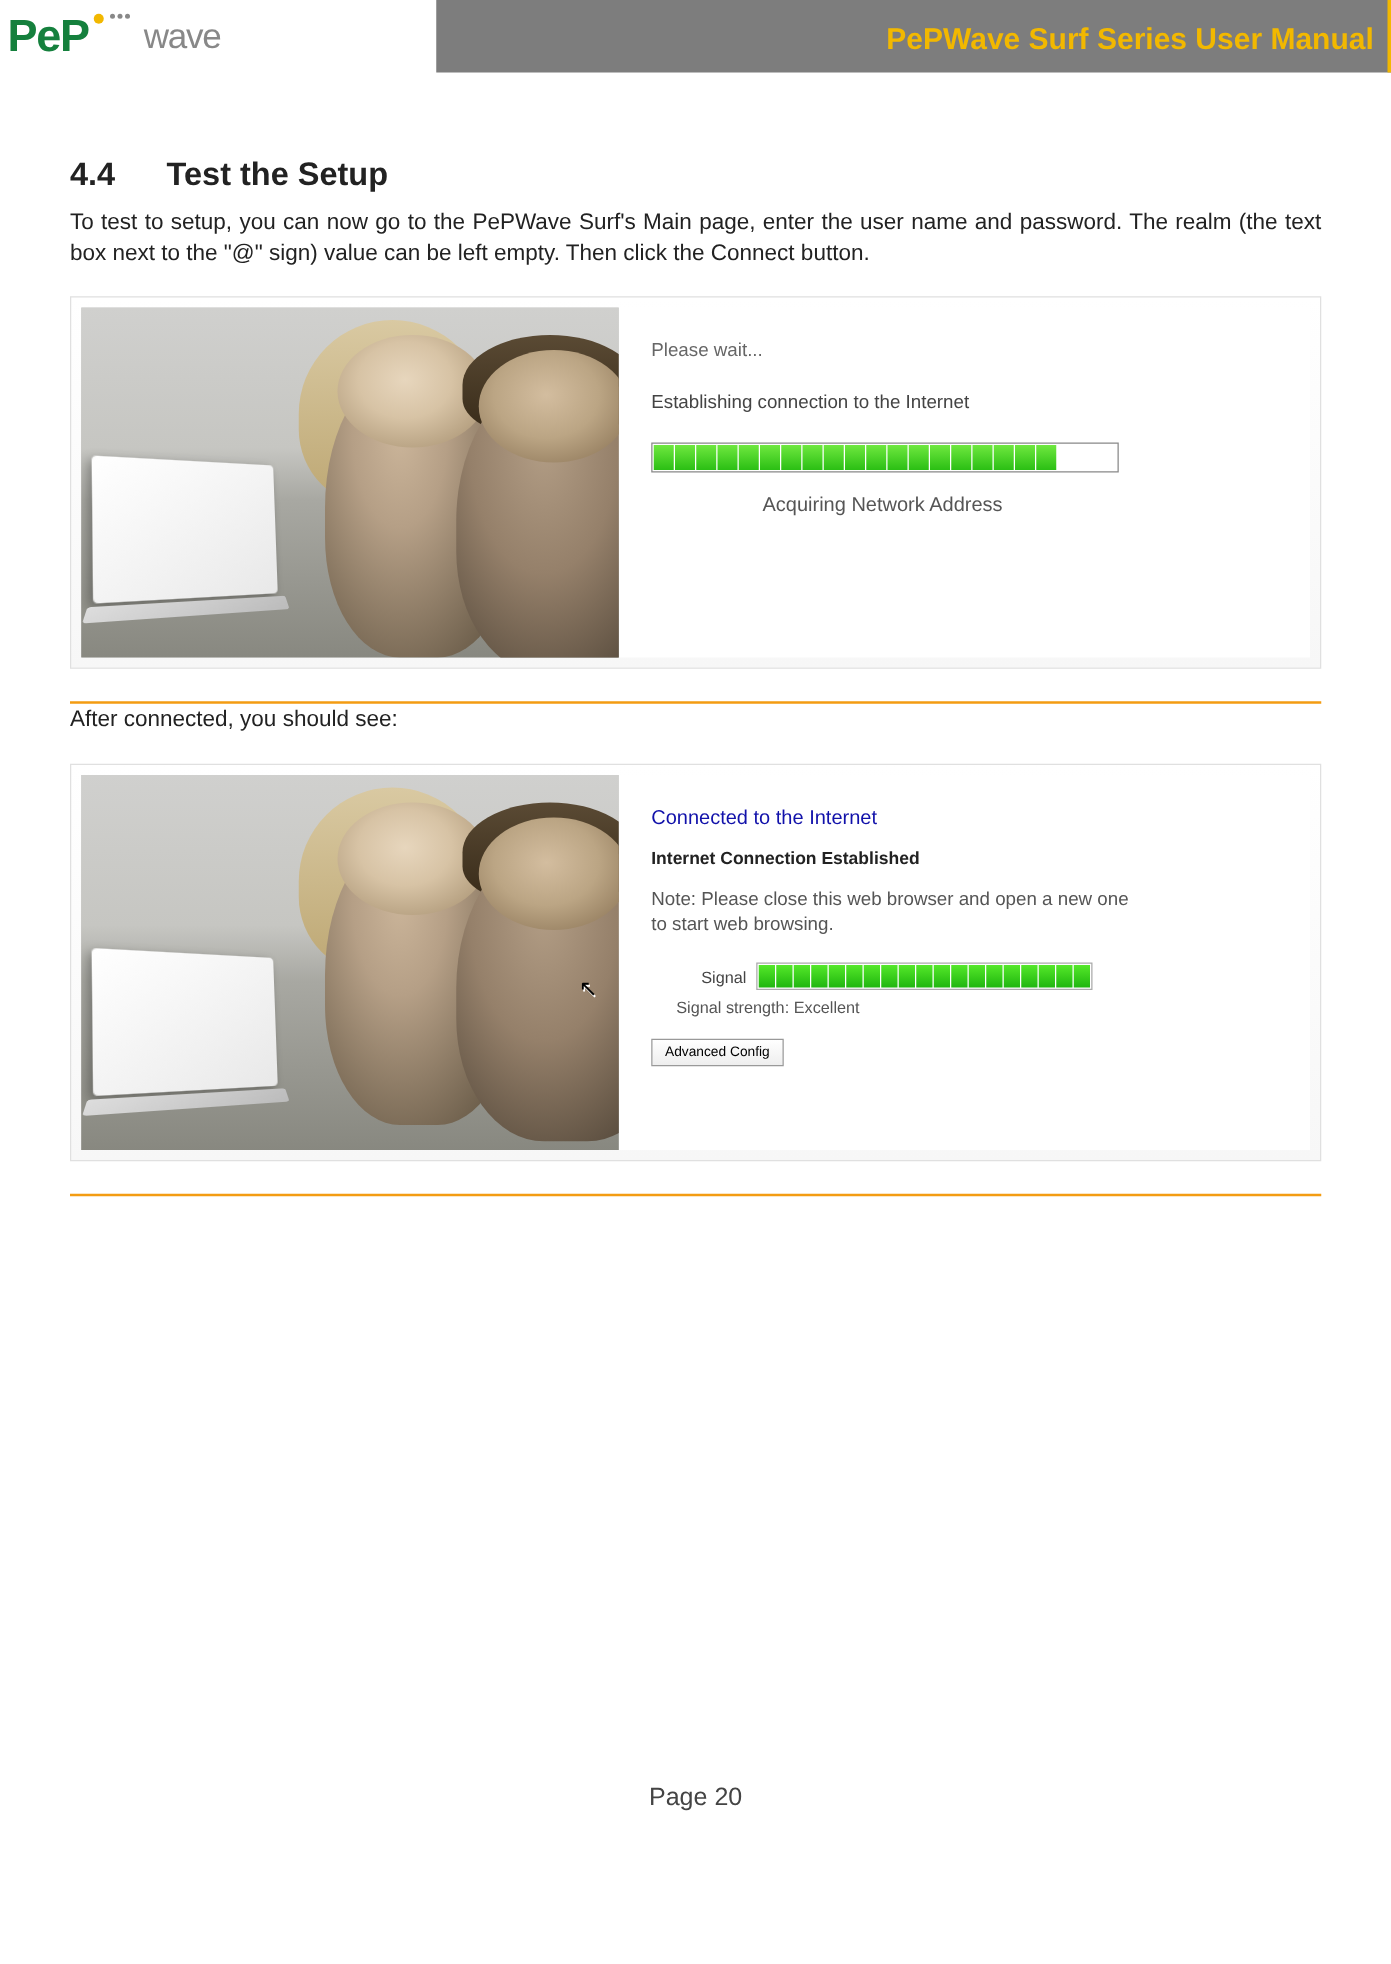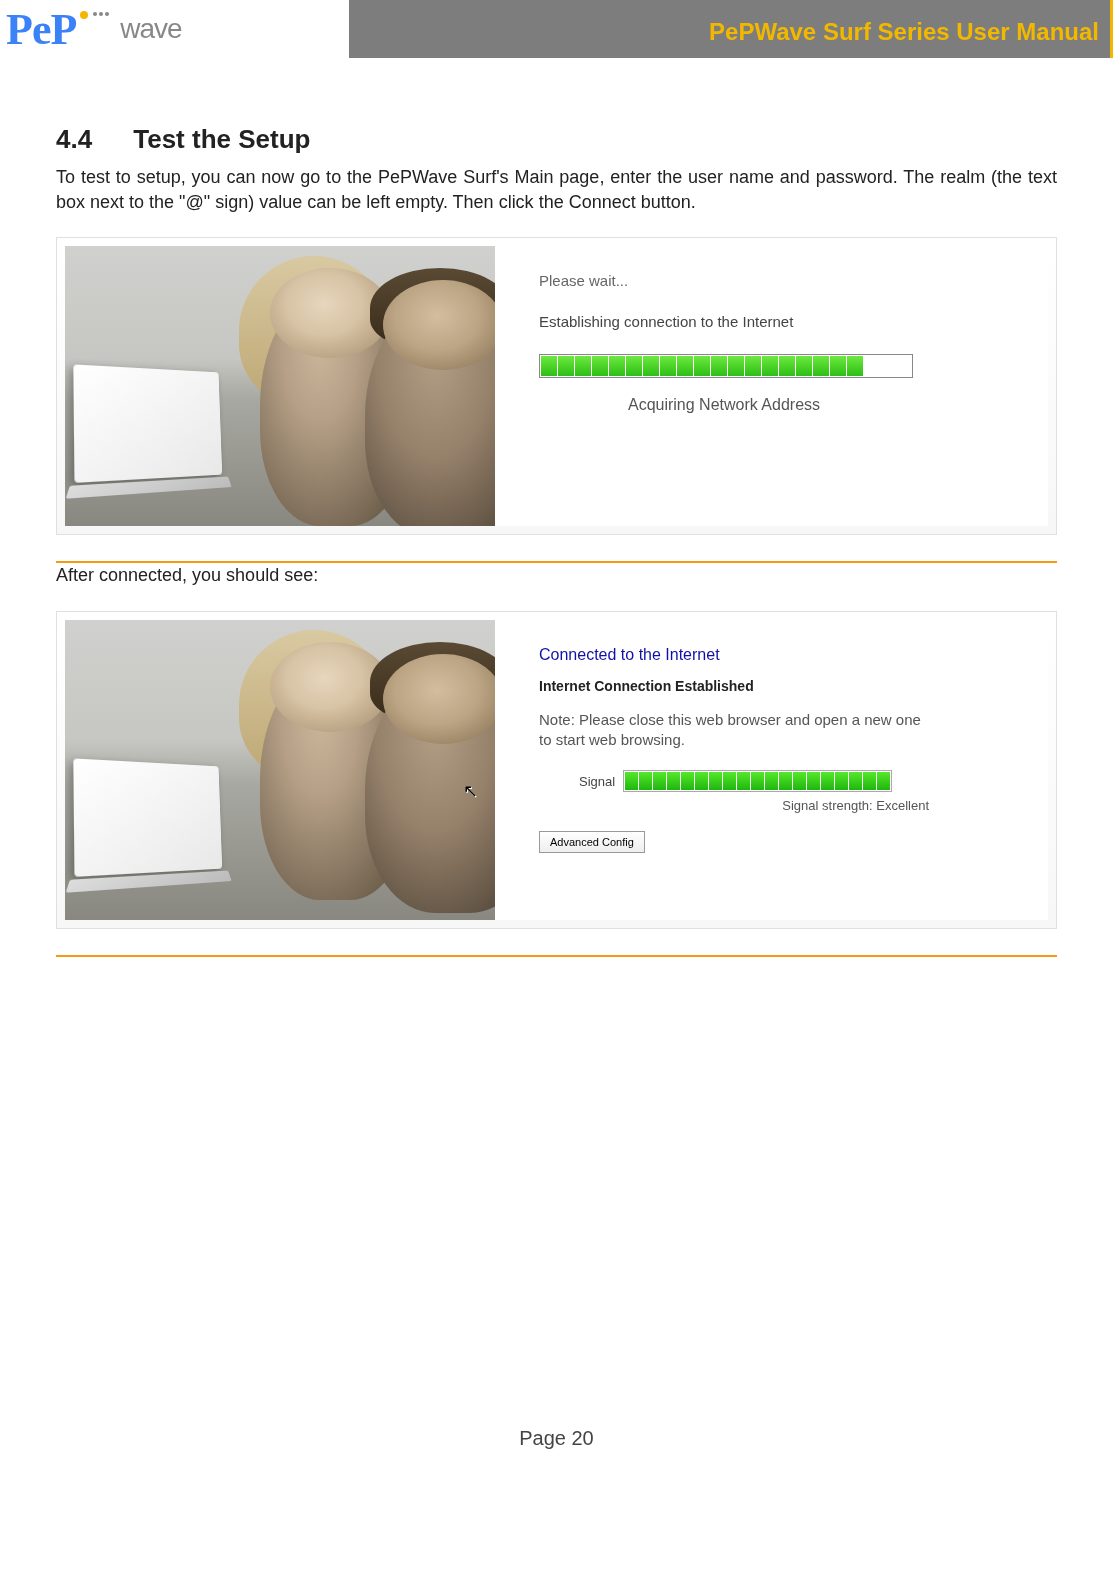--- a/index.html
+++ b/index.html
@@ -1,54 +1,54 @@
 <!DOCTYPE html>
 <html><head>
 <meta charset="utf-8">
 <style>
   body{margin:0;font-family:Verdana,Arial,sans-serif;color:#333;background:#fff;width:1113px}
   .hdr{height:68px;position:relative}
   .hdr-bar{background:#7d7d7d;height:58px;position:absolute;left:349px;right:0;top:0}
   .hdr-title{position:absolute;right:14px;top:18px;color:#f2b800;font-family:'Century Gothic',Verdana,sans-serif;font-size:24px;font-weight:bold}
   .hdr-rule{position:absolute;right:0;top:0;height:58px;width:3px;background:#f2b800}
   .logo{position:absolute;left:6px;top:0;display:flex;gap:6px;align-items:center;height:58px}
-  .logo .pep{color:#3b82f6;font-weight:bold;font-size:44px;font-family:Liberation Serif, serif;letter-spacing:-1px}
+  .logo .pep{color:#15803d;font-weight:bold;font-size:36px;font-family:Liberation Sans, sans-serif;letter-spacing:-1px}
   .logo .dot{display:inline-block;width:8px;height:8px;background:#f2b800;border-radius:50%;position:relative;top:-14px;left:-2px}
   .logo .wave{color:#888;font-size:28px;font-family:'Century Gothic',Verdana,sans-serif;letter-spacing:-1px}
   .logo .wavedots{display:inline-block;position:relative;top:-18px;left:-4px}
   .logo .wavedots i{display:inline-block;width:4px;height:4px;border-radius:50%;background:#888;margin:0 1px}
   .content{padding:56px 56px 0 56px}
   h2{font-family:'Century Gothic',Verdana,sans-serif;font-size:26px;margin:0 0 10px 0;color:#222}
   h2 .num{display:inline-block;width:70px}
   p.body{font-size:18px;line-height:1.4;margin:0 0 18px 0;color:#222;text-align:justify}
   .shot{border:1px solid #e0e0e0;padding:8px;margin:4px 0 26px 0;display:flex;background:linear-gradient(#fff,#f7f7f7)}
   .shot-left{width:430px;height:280px;position:relative;overflow:hidden;background:linear-gradient(180deg,#c9c9c7 0%,#b9b8b4 50%,#a09f99 100%)}
   .sky{position:absolute;inset:0;background:linear-gradient(180deg,#d0d0ce 0%,#c6c6c2 40%,#a8a8a2 55%,#888880 100%)}
   .laptop{position:absolute;left:10px;bottom:48px;width:155px;height:110px;background:linear-gradient(145deg,#fff,#e8e8e8);border-radius:4px;transform:perspective(360px) rotateY(20deg) rotateX(4deg);box-shadow:-3px 3px 8px rgba(0,0,0,.3)}
   .laptop::after{content:"";position:absolute;left:-6px;bottom:-18px;width:170px;height:20px;background:linear-gradient(145deg,#ddd,#bbb);border-radius:3px;transform:perspective(360px) rotateX(55deg)}
   .person{position:absolute;border-radius:50% 50% 40% 40%;background:#6a6258}
   .p1{width:150px;height:240px;left:195px;top:40px;background:radial-gradient(ellipse at 40% 25%,#cbb59a 0%,#b59f86 30%,#6a5c49 85%)}
   .p1::before{content:"";position:absolute;left:10px;top:-18px;width:120px;height:90px;border-radius:50%;background:radial-gradient(ellipse at 45% 40%,#e7d6bd 0%,#d7c3a5 40%,#a99373 90%)}
   .hair1{position:absolute;left:174px;top:10px;width:150px;height:150px;border-radius:60% 60% 50% 50%;background:linear-gradient(180deg,#d9c9a2,#bda773)}
   .p2{width:175px;height:245px;left:300px;top:48px;background:radial-gradient(ellipse at 40% 25%,#b29d85 0%,#95806a 40%,#4d4235 90%)}
   .p2::before{content:"";position:absolute;left:18px;top:-14px;width:120px;height:90px;border-radius:50%;background:radial-gradient(ellipse at 45% 40%,#d3bd9f 0%,#bba584 45%,#8d7658 90%)}
   .hair2{position:absolute;left:305px;top:22px;width:140px;height:80px;border-radius:55% 55% 40% 40%;background:linear-gradient(180deg,#5a4a34,#372a18)}
-  .shot-right{flex:1;padding:26px 16px 0 44px;font-family:Tahoma,Arial,sans-serif;font-size:15px;color:#444;background:#fff}
+  .shot-right{flex:1;padding:26px 16px 0 26px;font-family:Tahoma,Arial,sans-serif;font-size:15px;color:#444;background:#fff}
   .shot-right .t1{color:#666;margin-bottom:24px}
   .shot-right .t2{margin-bottom:24px}
   .pbar{border:1px solid #888;height:20px;width:370px;padding:1px;margin-bottom:18px;display:flex;gap:1px}
   .pbar i{display:inline-block;width:16px;height:100%;background:linear-gradient(180deg,#6fe83f,#2bbf14)}
   .shot-right .sub{font-size:16px;text-align:center;width:370px;color:#555}
   .s2 .t1{color:#11a;margin-bottom:14px;font-size:16px}
   .s2 .bold{font-weight:bold;color:#222;margin-bottom:16px;font-size:14px}
   .s2 .note{font-size:15px;color:#555;width:390px;line-height:1.35;margin-bottom:20px}
   .sigrow{display:flex;align-items:center;gap:8px;font-size:13px;margin-left:40px}
   .sigbar{display:flex;gap:1px;height:18px;border:1px solid #aaa;padding:1px}
   .sigbar i{display:inline-block;width:13px;height:100%;background:linear-gradient(180deg,#55e82a,#1fb60e)}
-  .sigtxt{font-size:13px;color:#555;text-align:right;width:370px;margin:6px 0 0 20px}
+  .sigtxt{font-size:13px;color:#555;text-align:left;width:370px;margin:6px 0 0 20px}
   .advbtn{margin-top:18px;border:1px solid #999;background:linear-gradient(180deg,#fff,#eee);font-size:11px;padding:4px 10px;font-family:Tahoma,Arial;cursor:pointer}
   .cursor{position:absolute;left:398px;top:160px;font-size:18px;color:#000;text-shadow:1px 1px 0 #fff}
   .orange-line{height:2px;background:#f39c12;width:100%}
   .pgnum{text-align:center;font-size:20px;color:#444;margin-top:20px;padding-bottom:30px}
   .shot-wrap{display:flex;flex-direction:column}
 </style>
 </head>
 <body>
 
 <div class="hdr">

